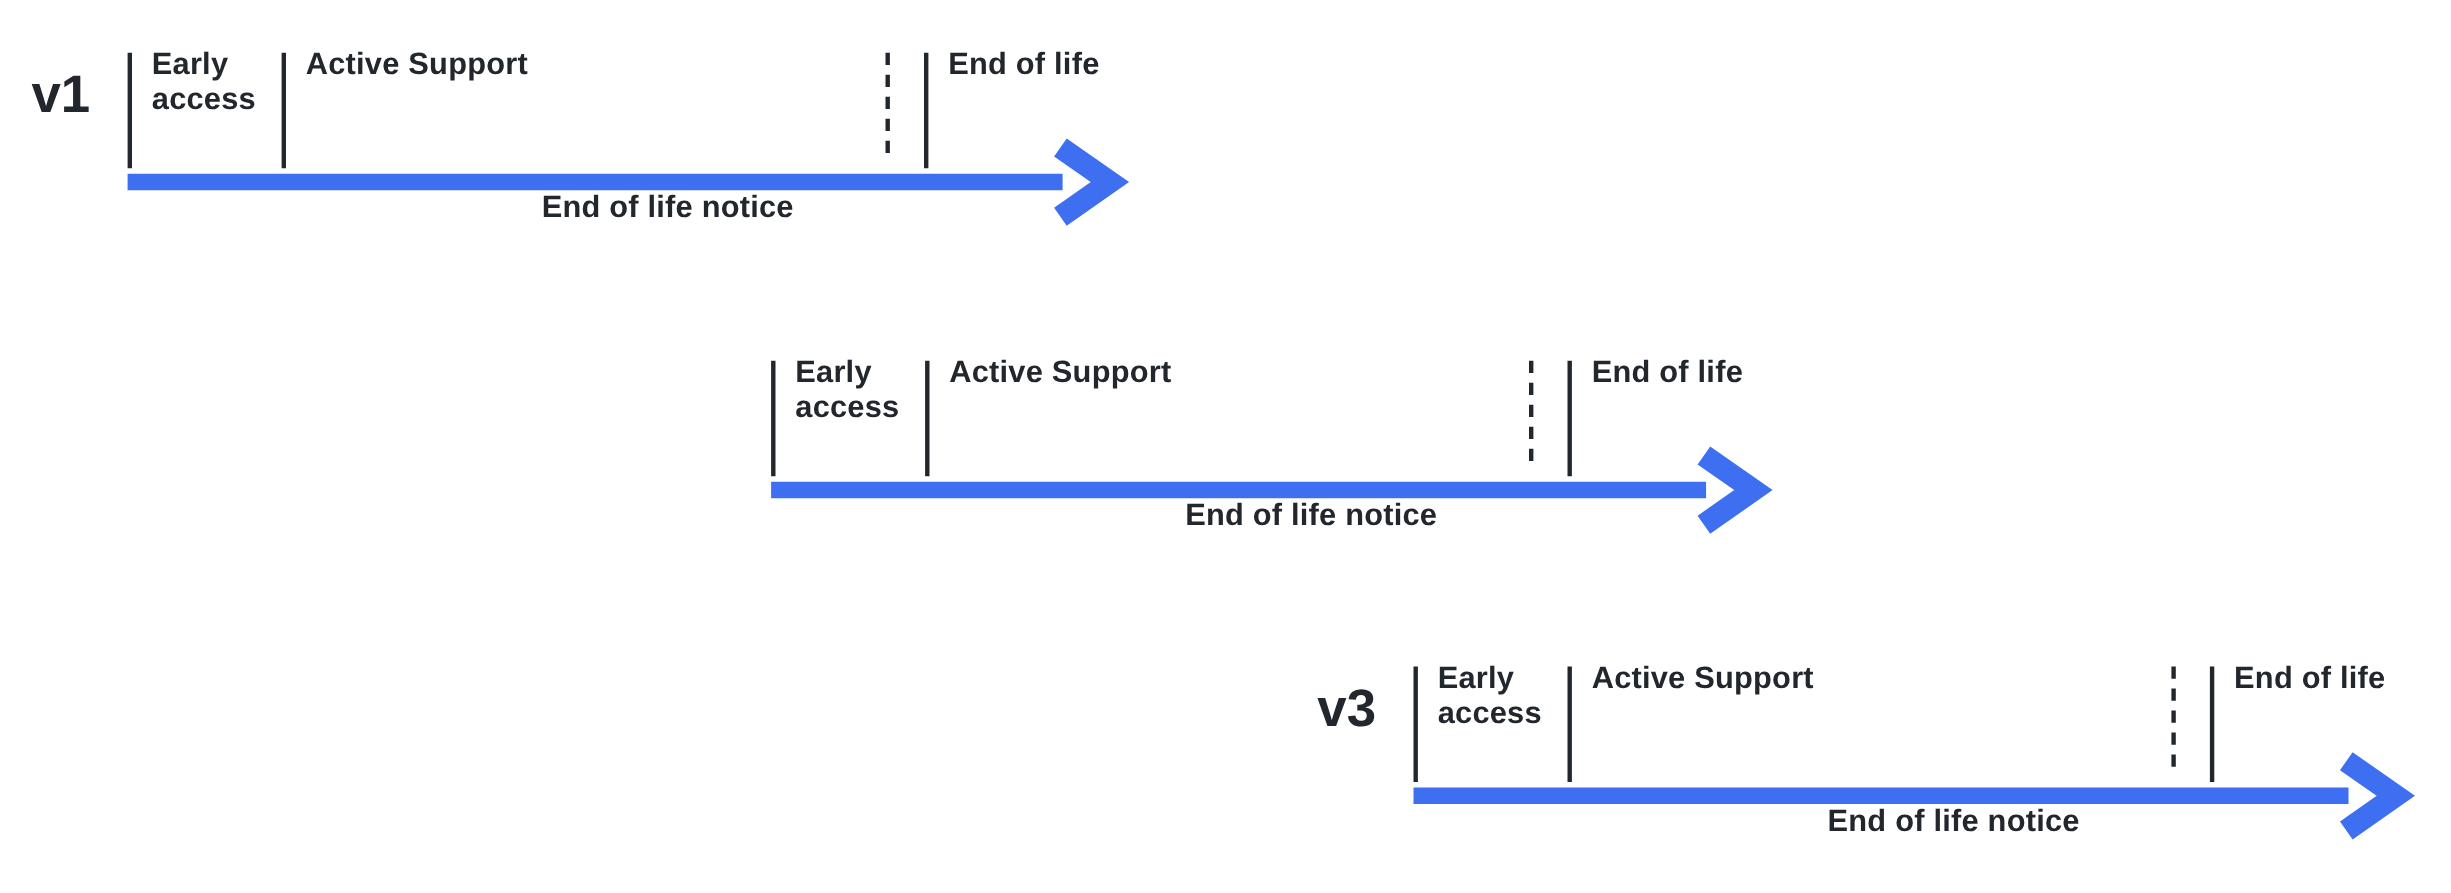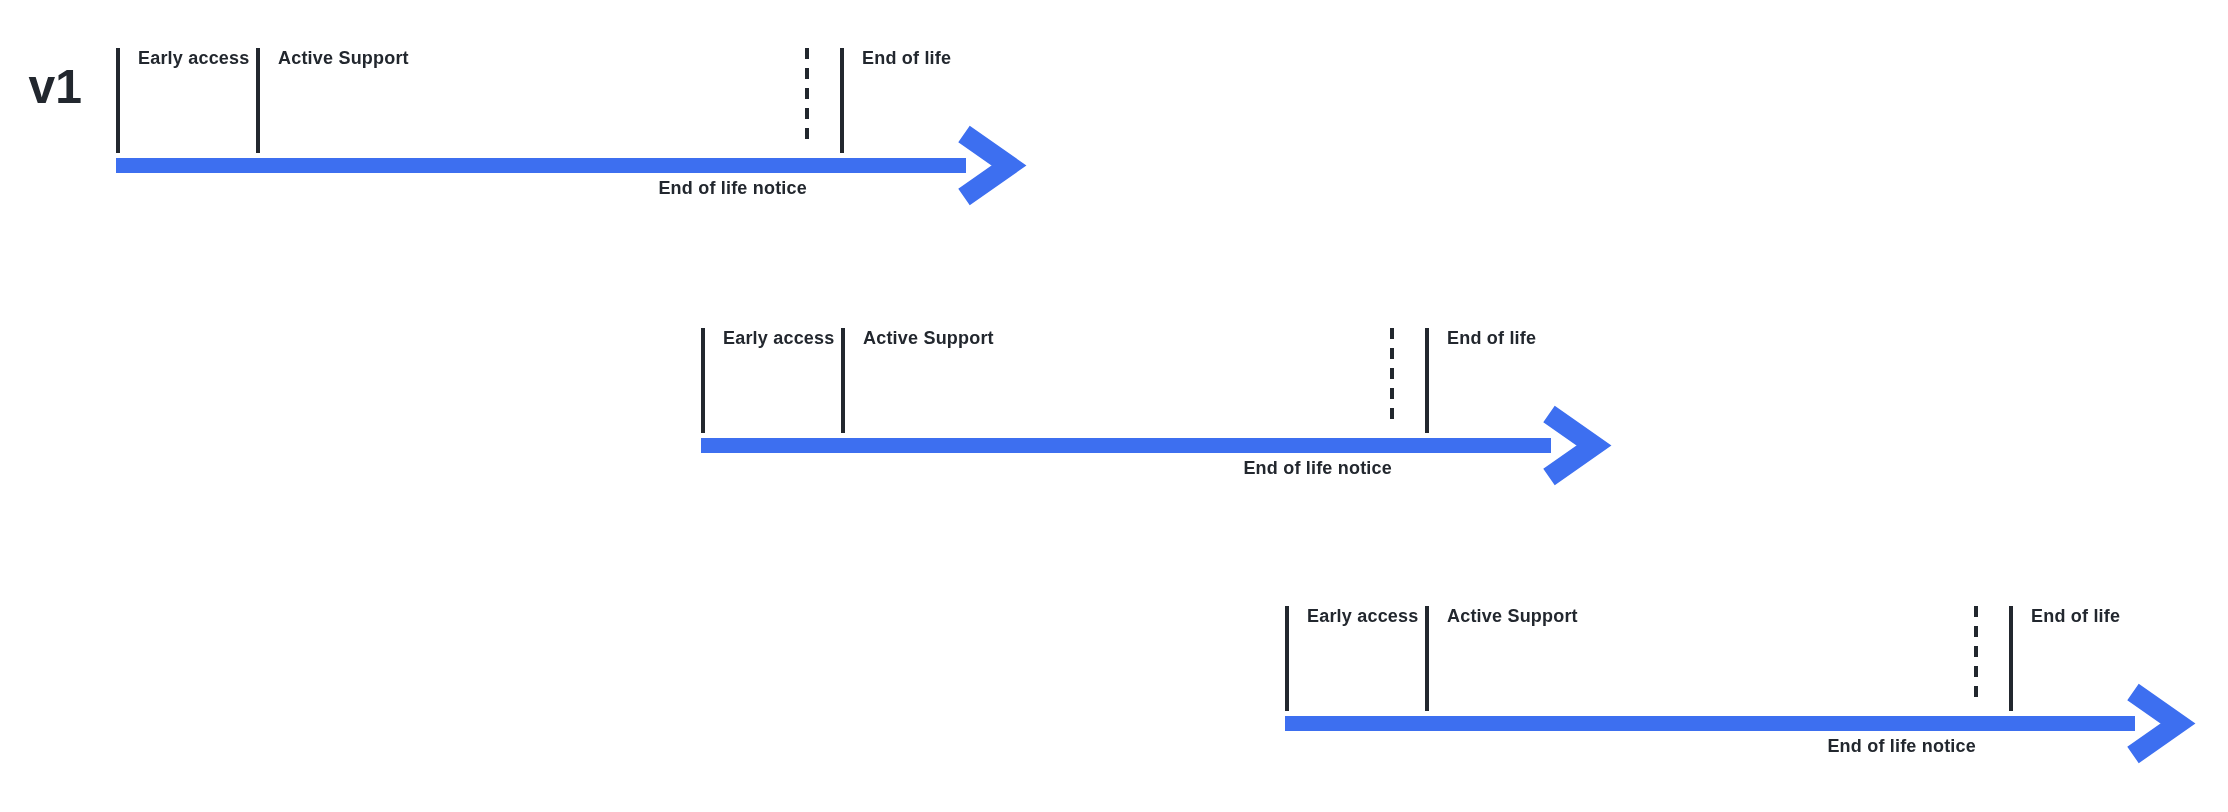--- a/index.html
+++ b/index.html
@@ -15,21 +15,21 @@
   .version{
     position:absolute;
     left:calc(var(--x0) - 190px);
     top:calc(var(--y0) + 12px);
     width:154px;
     text-align:right;
     font-size:48px;font-weight:700;line-height:54px;
   }
   .lbl{
     position:absolute;
-    font-size:18px;font-weight:700;line-height:32px;
+    font-size:28px;font-weight:700;line-height:32px;
     letter-spacing:0.2px;
   }
   .lbl-early{
     left:calc(var(--x0) + 20px);
     top:calc(var(--y0) - 6px);
     width:112px;
   }
   .lbl-active{
     left:calc(var(--x0) + 160px);
     top:calc(var(--y0) - 6px);
@@ -37,21 +37,21 @@
   }
   .lbl-eol{
     left:calc(var(--x0) + 744px);
     top:calc(var(--y0) - 6px);
     white-space:nowrap;
   }
   .lbl-notice{
     left:calc(var(--x0) + 289px);
     top:calc(var(--y0) + 124px);
     width:400px;
-    text-align:right;
+    text-align:center;
     white-space:nowrap;
   }
   .rowsvg{
     position:absolute;
     left:calc(var(--x0) - 10px);
     top:calc(var(--y0) - 5px);
     width:960px;height:175px;
   }
   .tick{stroke:var(--ink,#22272e);stroke-width:4;}
   .tick-dashed{stroke:var(--ink,#22272e);stroke-width:4;stroke-dasharray:11 9;}
@@ -96,19 +96,20 @@
 
   <div class="row" style="--x0:1287px;--y0:606px;">
     <svg class="rowsvg" viewBox="0 0 960 175" aria-hidden="true">
       <line class="tick" x1="10" y1="5" x2="10" y2="110"></line>
       <line class="tick" x1="150" y1="5" x2="150" y2="110"></line>
       <line class="tick-dashed" x1="699" y1="5" x2="699" y2="104"></line>
       <line class="tick" x1="734" y1="5" x2="734" y2="110"></line>
       <line class="shaft" x1="8" y1="122.5" x2="858" y2="122.5"></line>
       <path class="chev" d="M856 91 L901 122.5 L856 154"></path>
     </svg>
+    <div class="version">v3</div>
     <div class="lbl lbl-early">Early access</div>
     <div class="lbl lbl-active">Active Support</div>
     <div class="lbl lbl-eol">End of life</div>
     <div class="lbl lbl-notice">End of life notice</div>
   </div>
 
 </div>
 
 </body></html>

